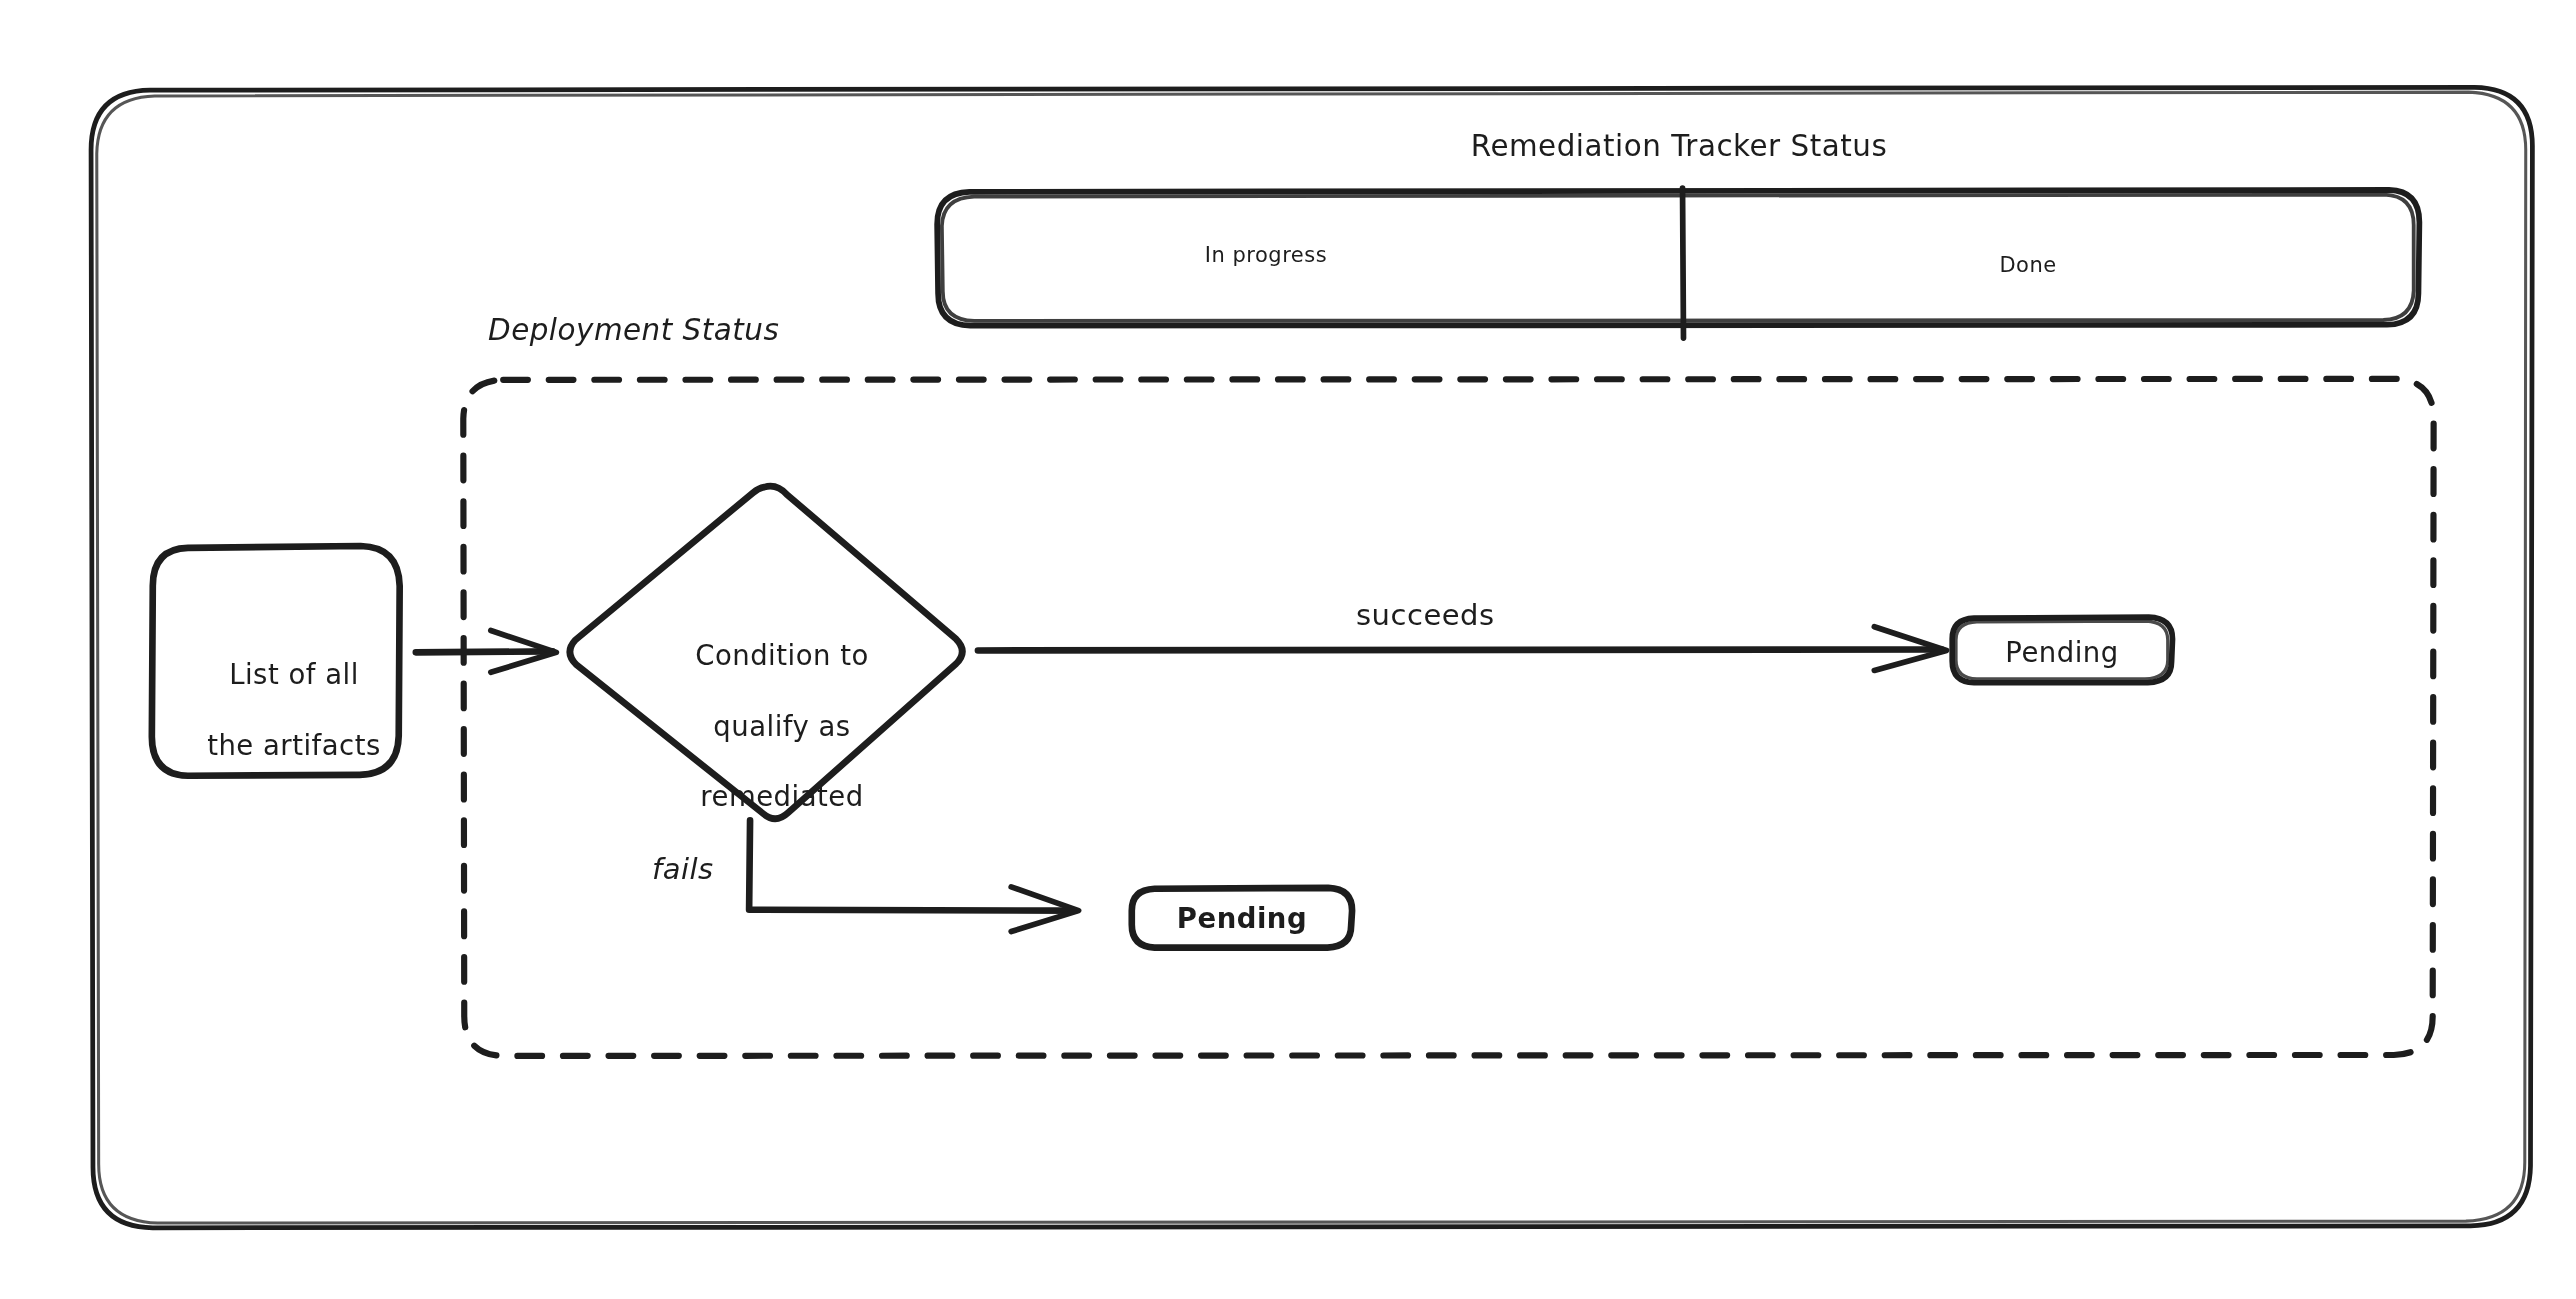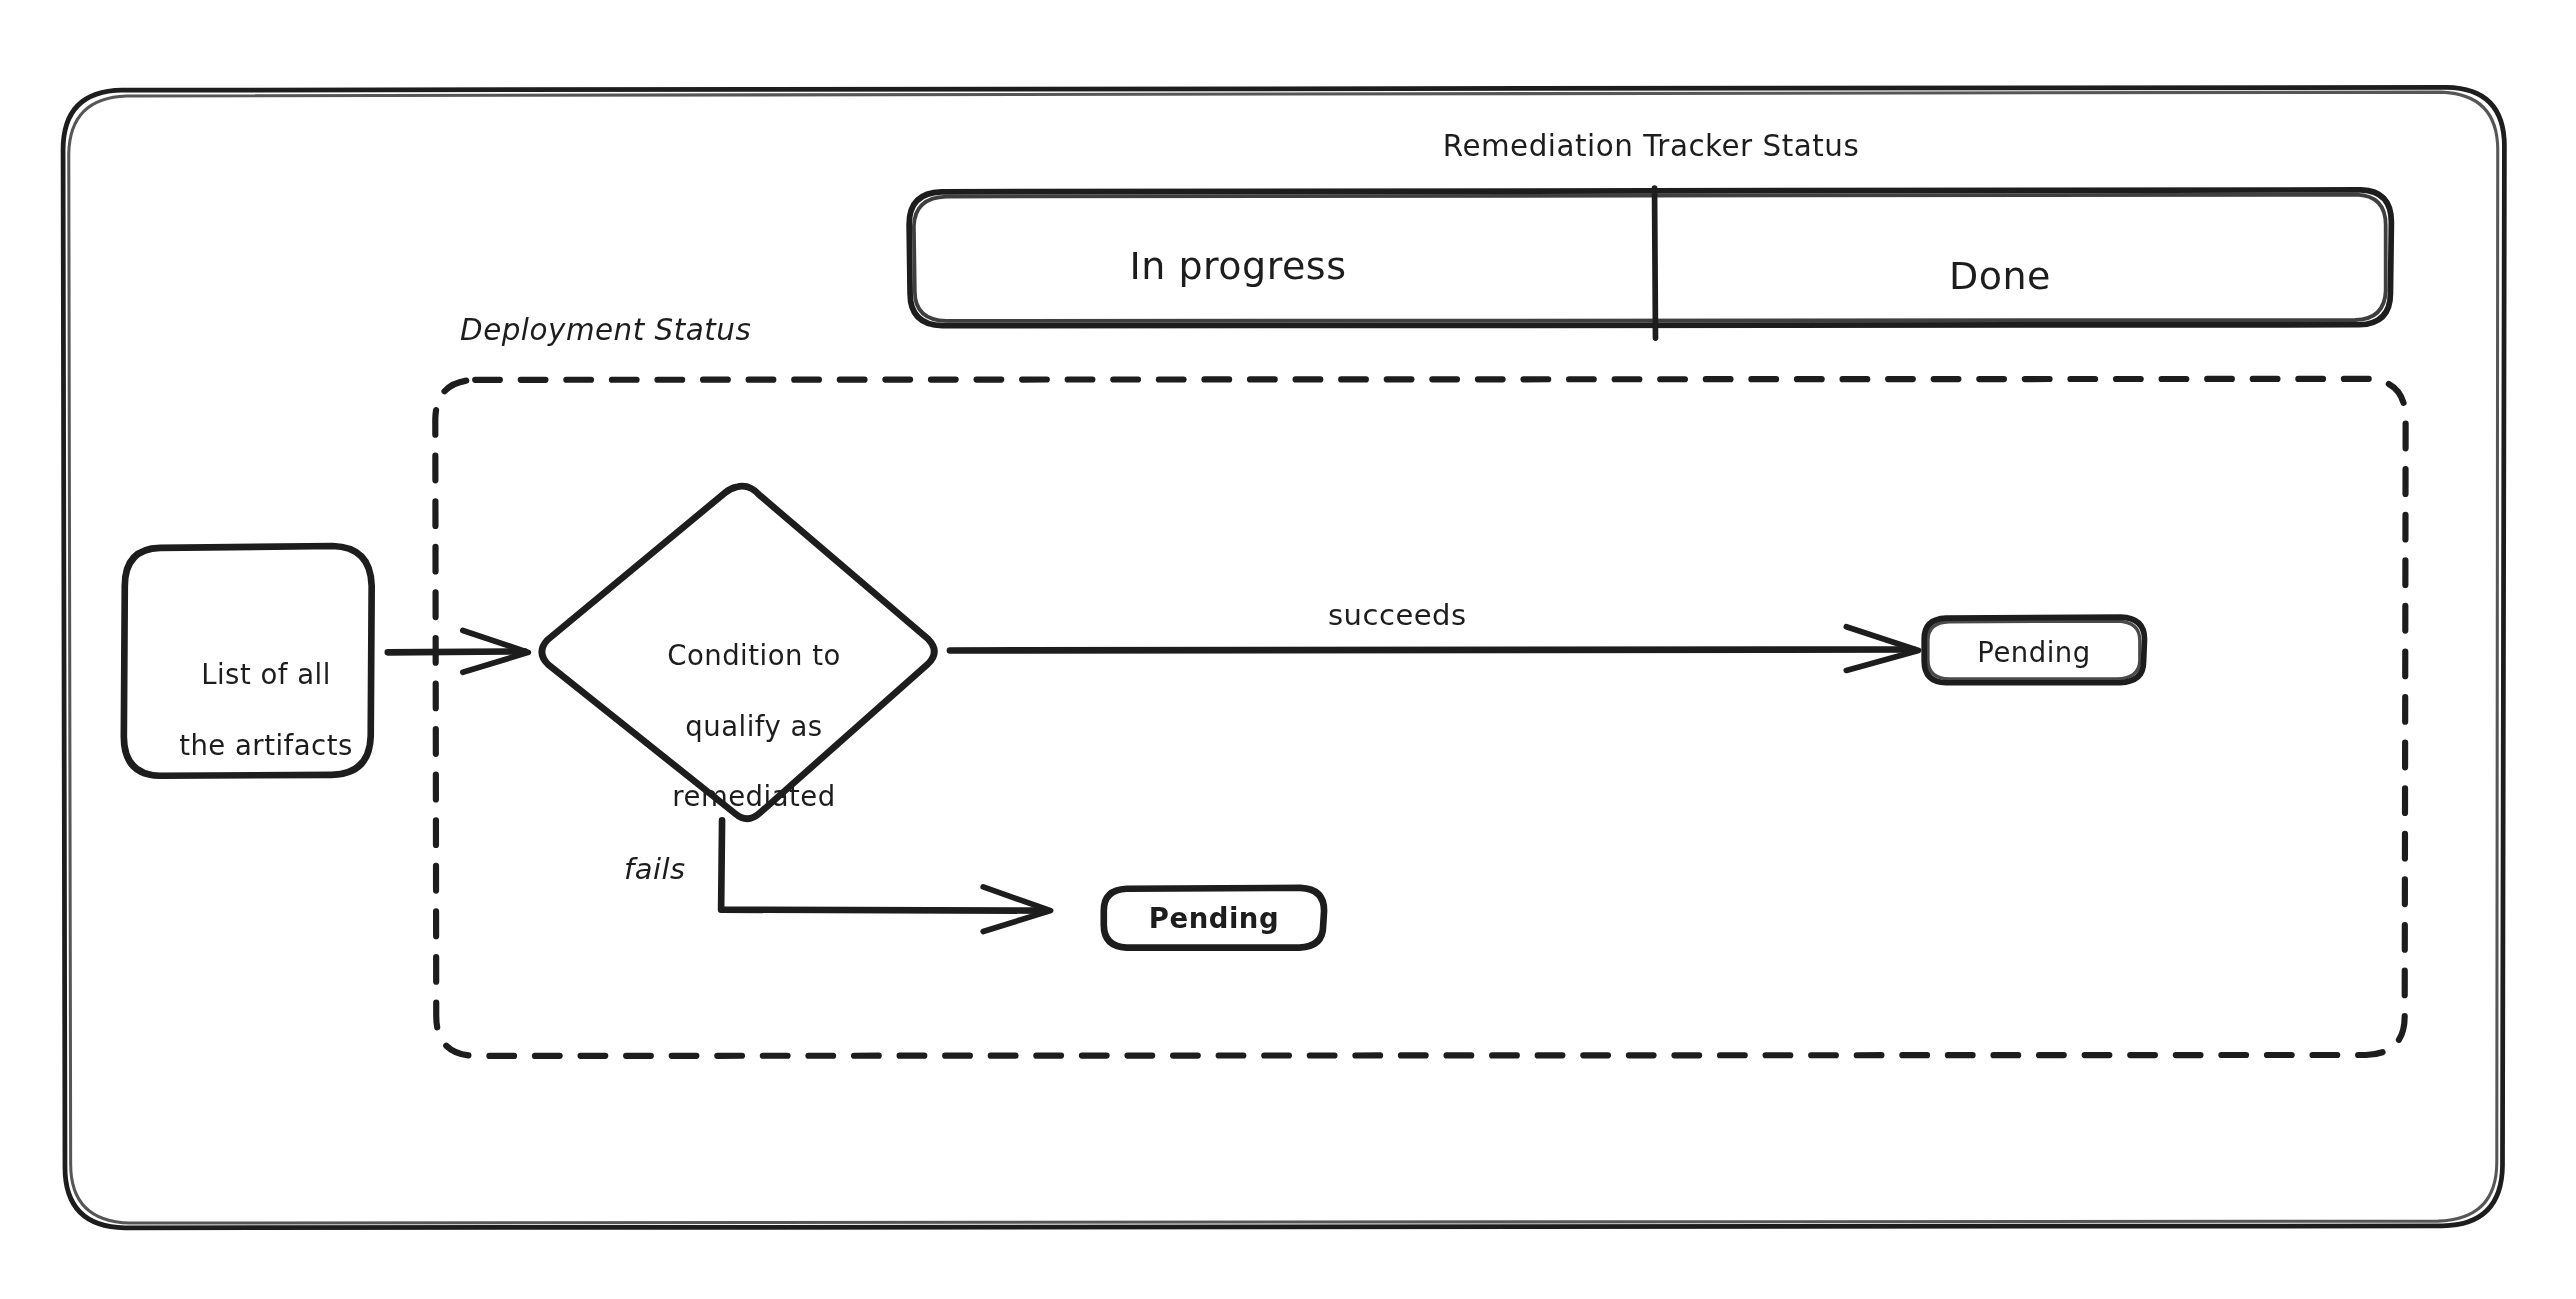--- a/index.html
+++ b/index.html
@@ -7,20 +7,21 @@
     padding: 0;
     background: #ffffff;
   }
   #canvas {
     position: relative;
     width: 2528px;
     height: 1299px;
     background: #ffffff;
     overflow: hidden;
     font-family: "DejaVu Sans", sans-serif;
+    margin-left: 28px;
   }
   #canvas svg.layer {
     position: absolute;
     left: 0;
     top: 0;
     width: 2576px;
     height: 1299px;
   }
   .lbl {
     position: absolute;
@@ -30,21 +31,21 @@
     letter-spacing: 0.5px;
     white-space: pre;
     text-align: center;
     line-height: 1.28;
     user-select: none;
   }
   .lbl.t-title      { font-size: 29.4px; }
   .lbl.t-group      { font-size: 29.4px; }
   .lbl.t-node       { font-size: 27.5px; }
   .lbl.t-edge       { font-size: 29px; }
-  .lbl.t-lane       { font-size: 38px; }
+  .lbl.t-lane       { font-size: 21px; }
   .center-x { transform: translateX(-50%); }
 </style>
 </head>
 <body>
 
 <div id="canvas">
 
   <svg class="layer" viewBox="0 0 2712 1368" xmlns="http://www.w3.org/2000/svg">
     <defs>
       <style>

